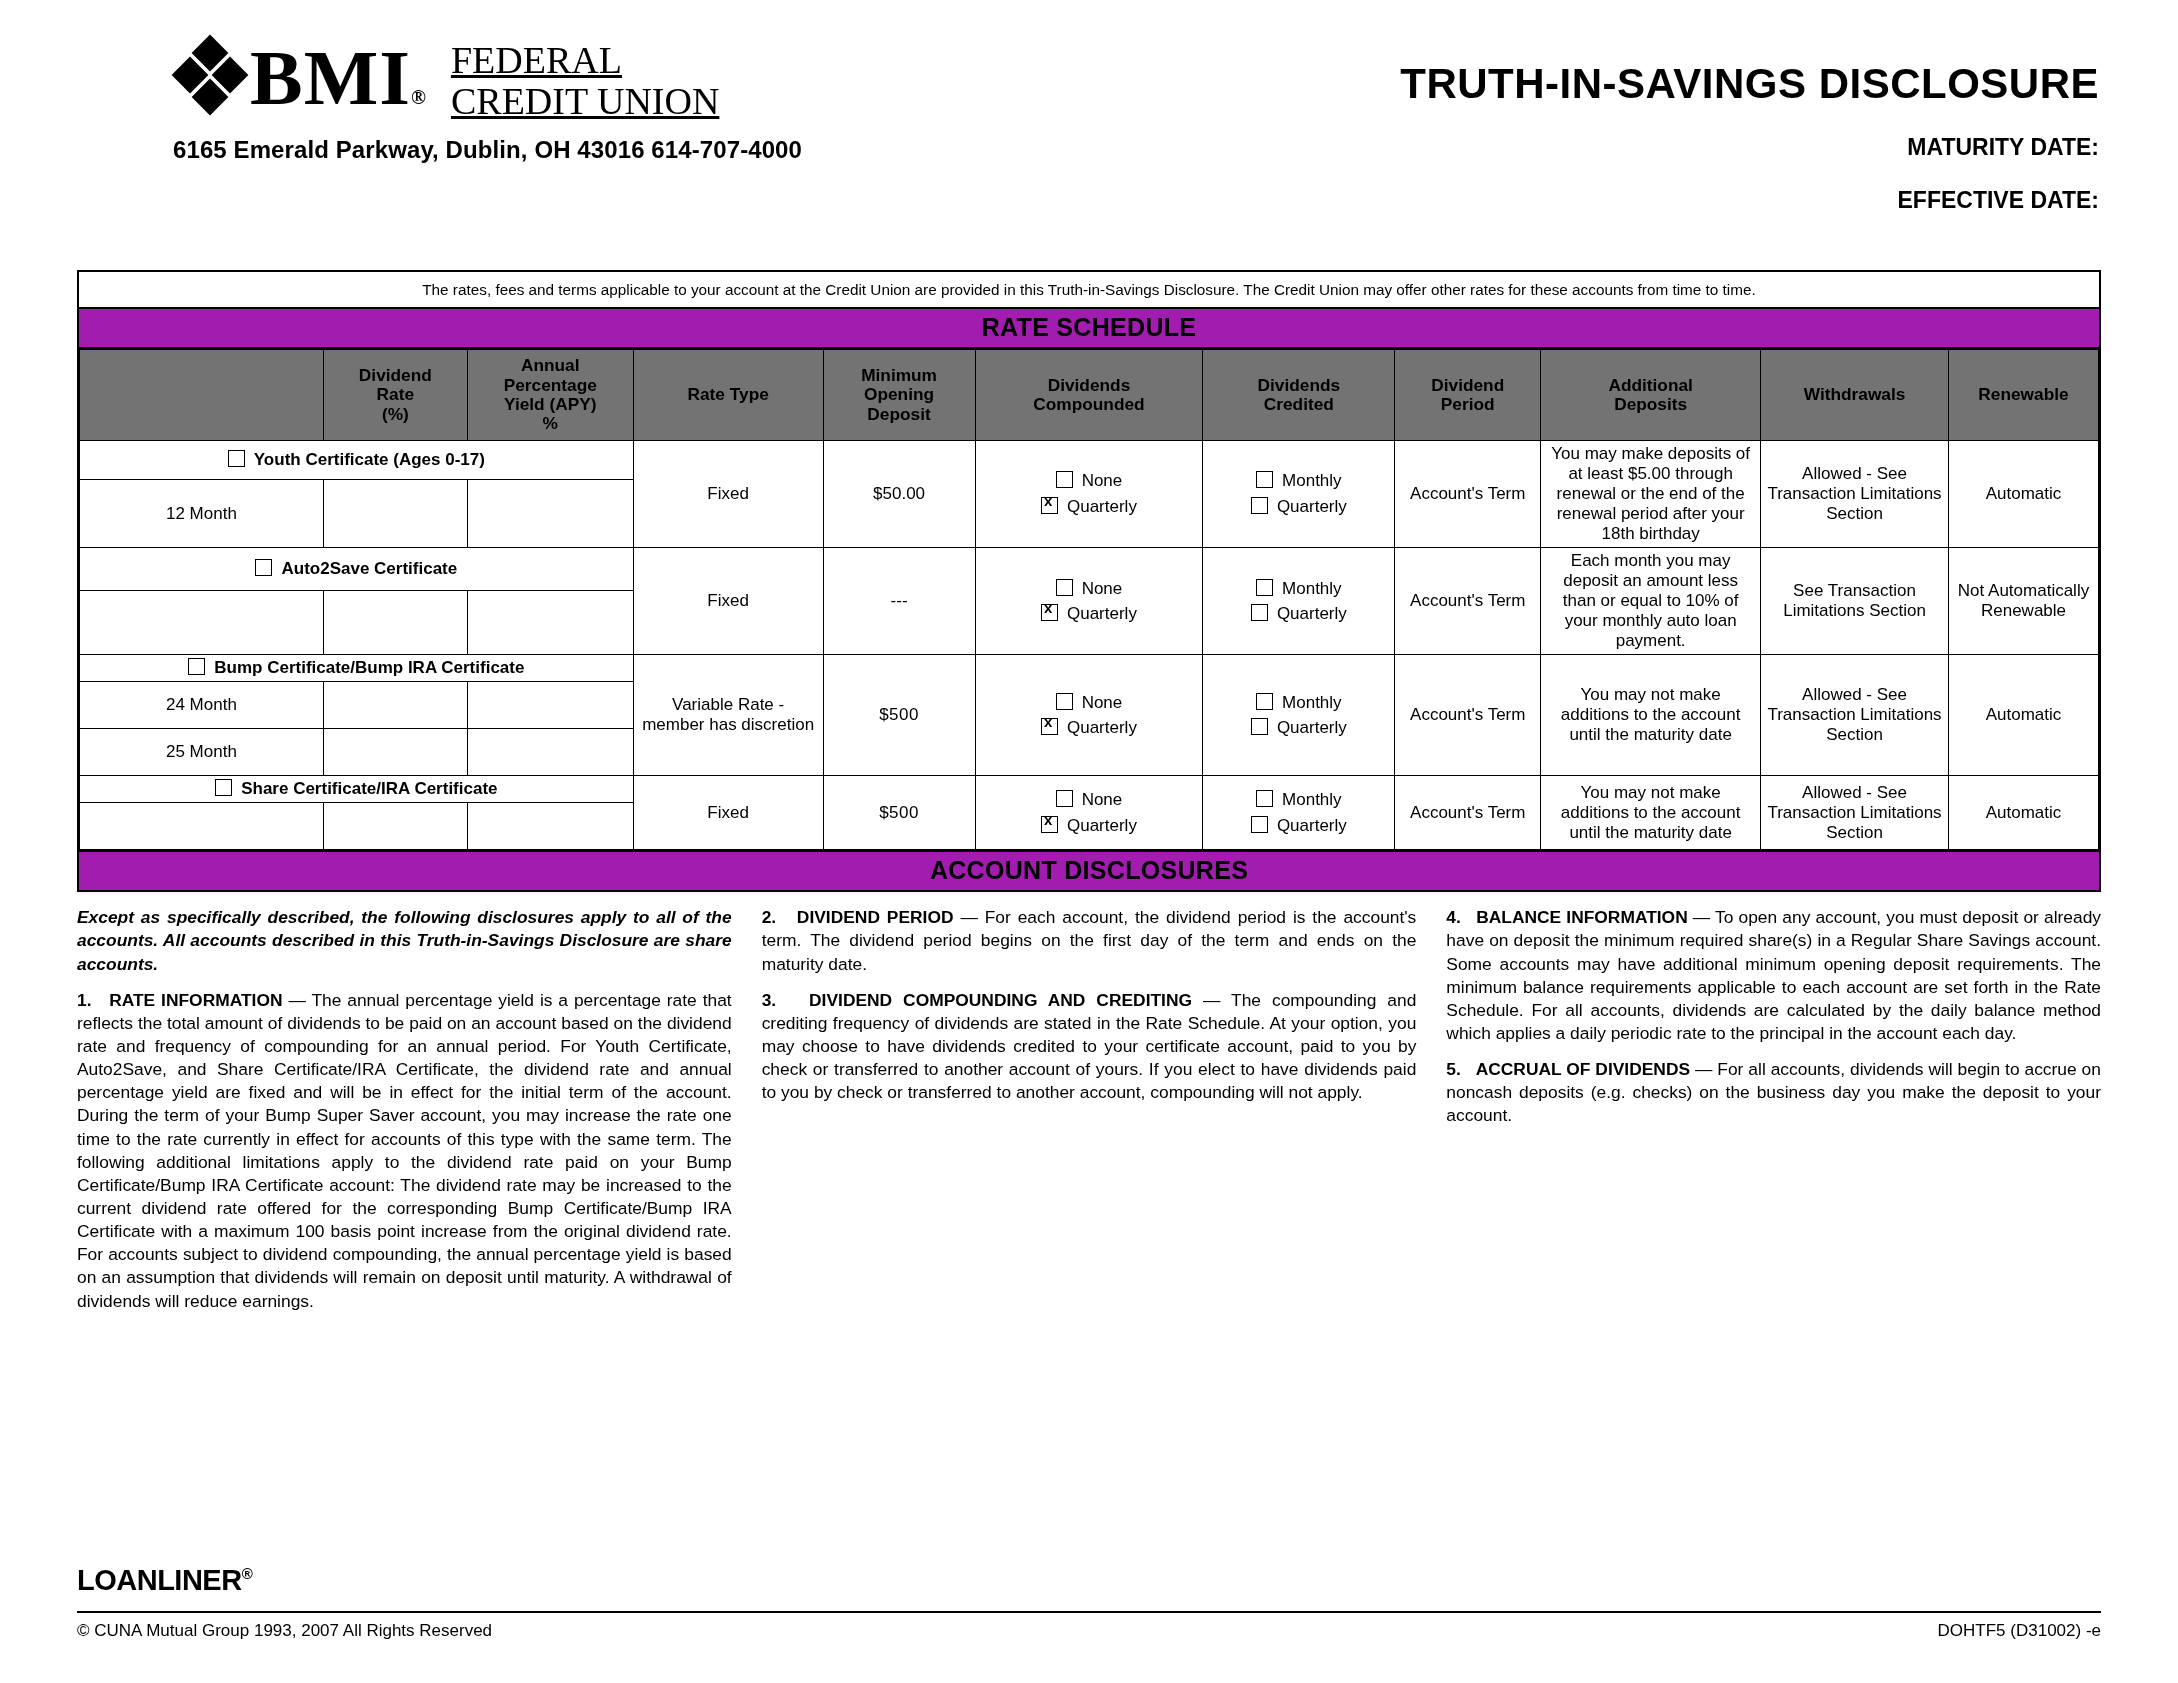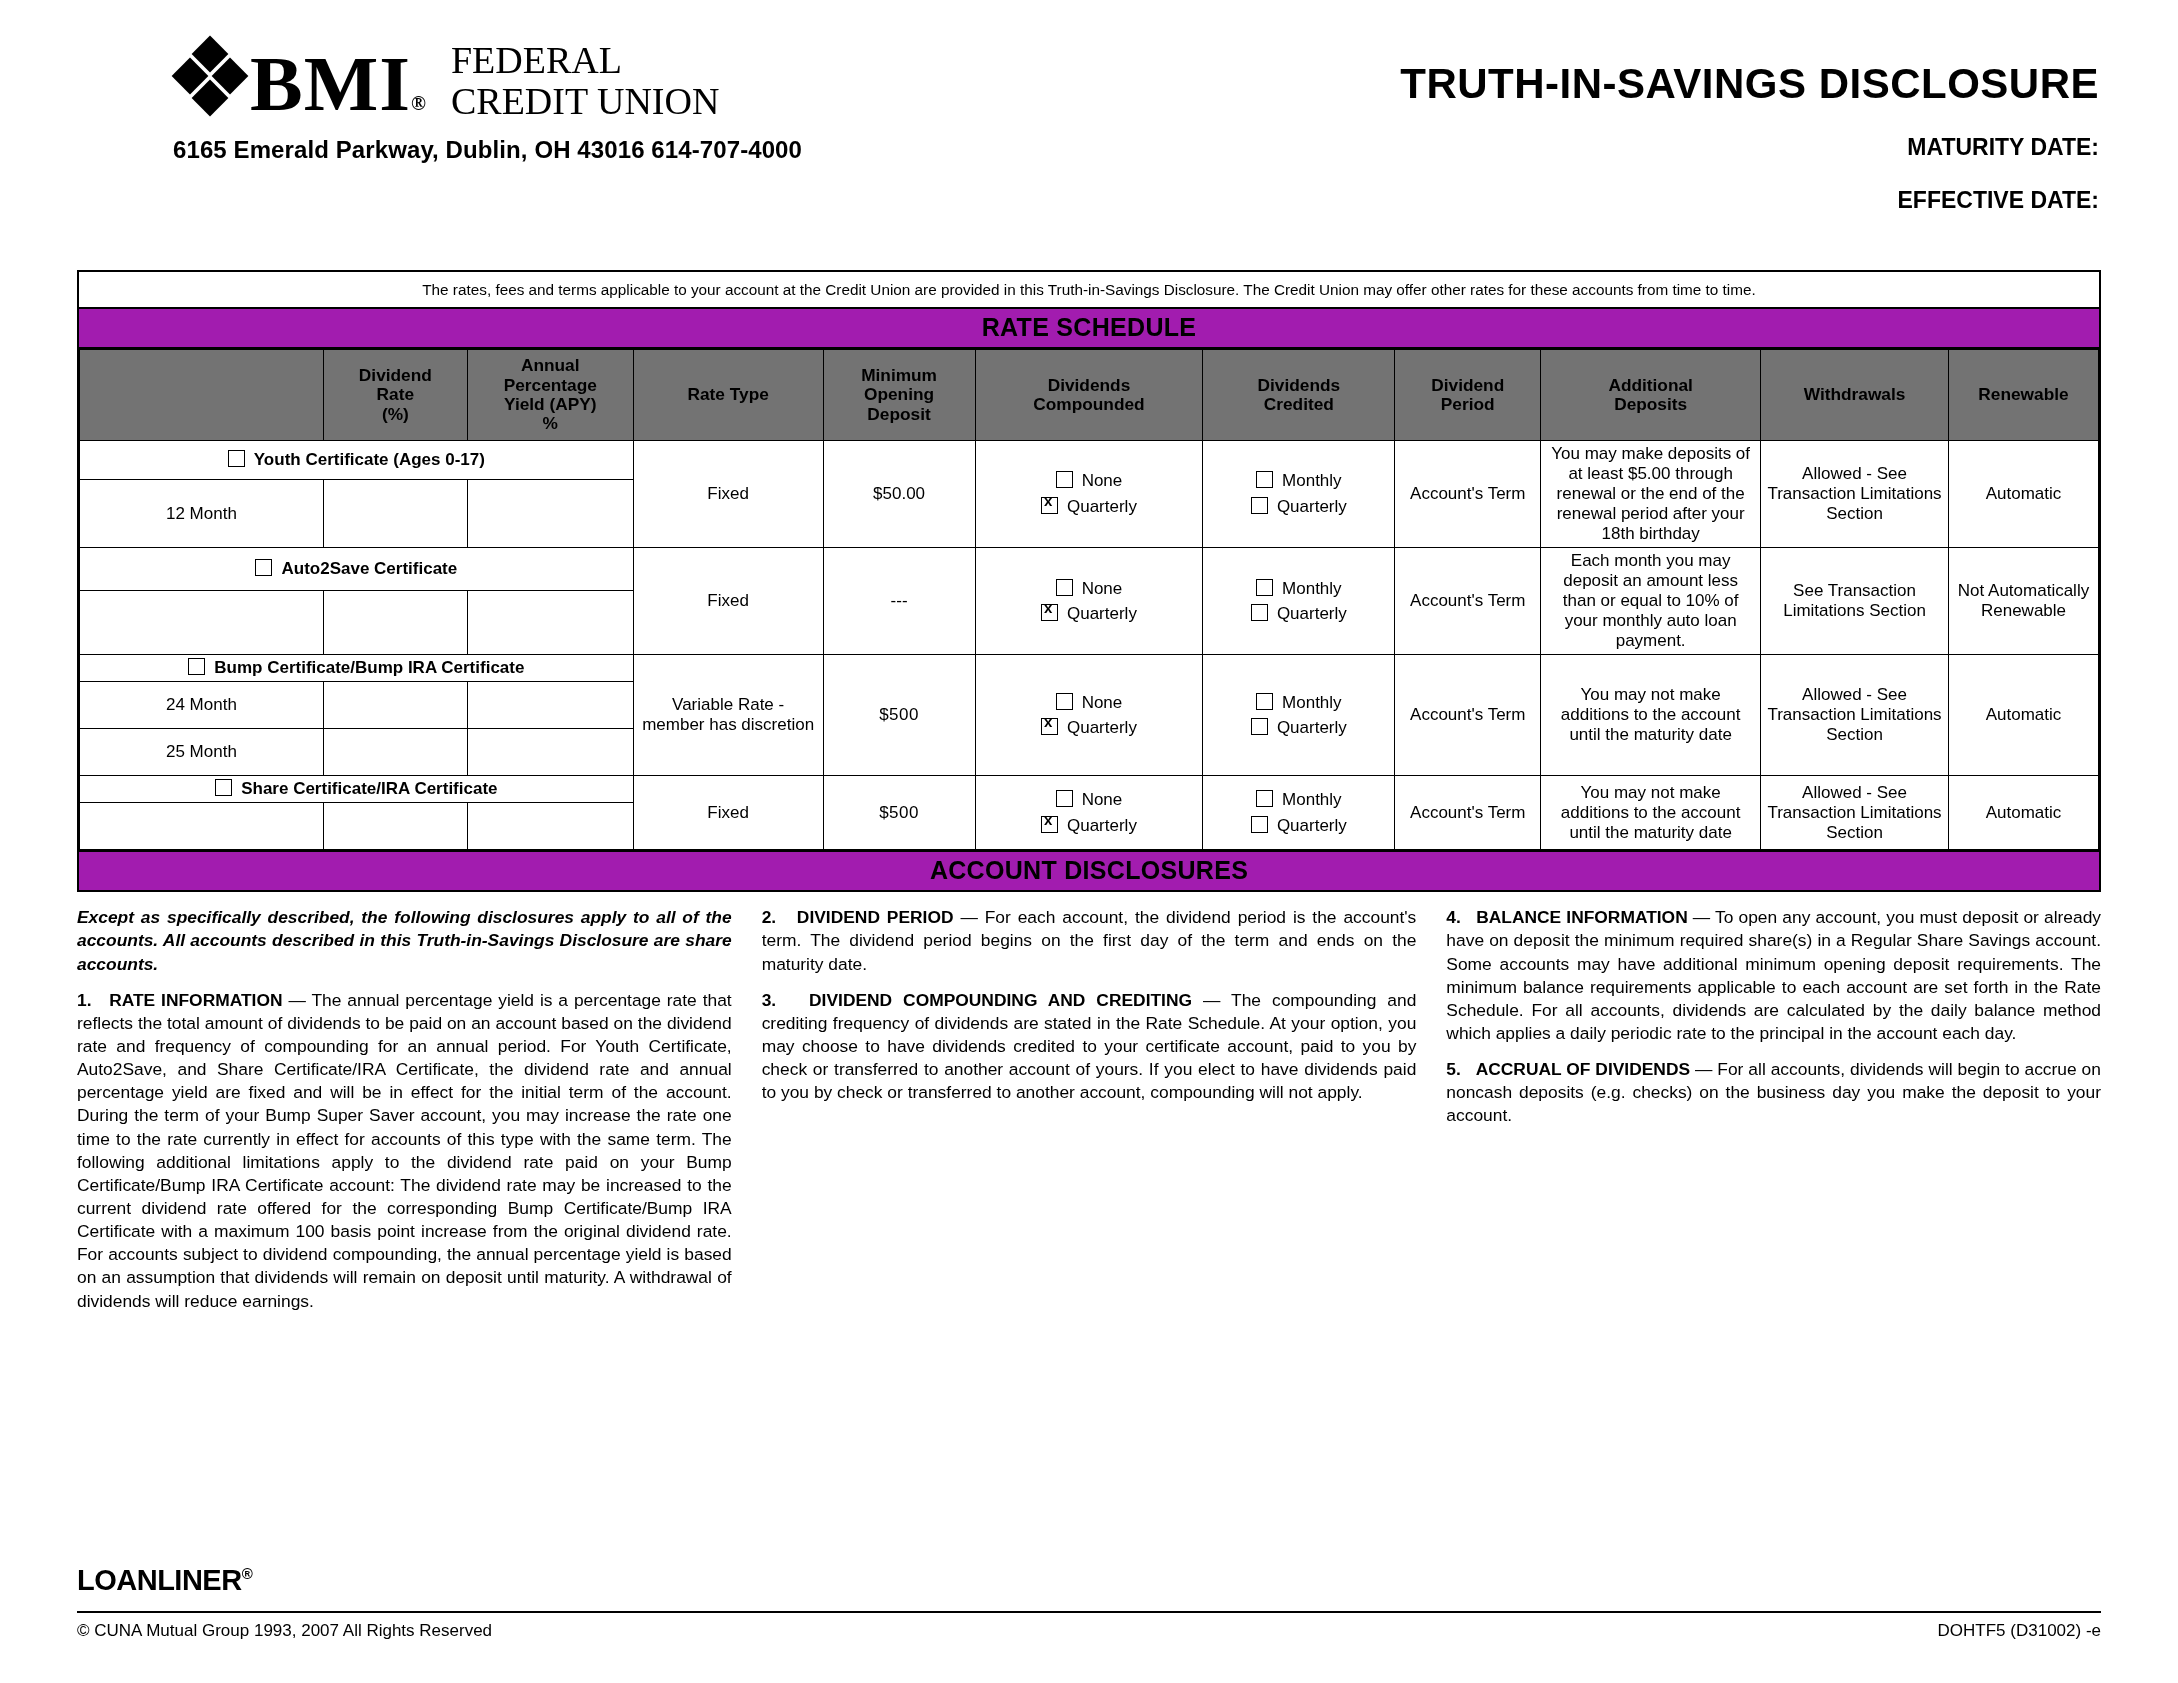--- a/index.html
+++ b/index.html
@@ -31,21 +31,21 @@
     padding: 40px 79px 0 79px;
     box-sizing: border-box;
   }
   .brand {
     display: flex;
     flex-direction: column;
     padding-left: 94px;
   }
   .brand-top {
     display: flex;
-    align-items: center;
+    align-items: flex-start;
   }
   .logo-mark {
     position: relative;
     width: 71px;
     height: 85px;
     margin-right: 6px;
   }
   .logo-mark .d {
     position: absolute;
     width: 26px;
@@ -68,20 +68,21 @@
     font-size: 20px;
     vertical-align: baseline;
     font-weight: bold;
   }
   .fcu {
     font-family: "Liberation Serif", serif;
     font-size: 38px;
     line-height: 1.08;
     padding-left: 24px;
     padding-bottom: 4px;
+    text-decoration: underline;
   }
   .fcu .line { display: block; }
   .addr {
     font-size: 24px;
     font-weight: bold;
     margin-top: 10px;
     letter-spacing: 0.1px;
   }
   .header-right {
     text-align: right;

